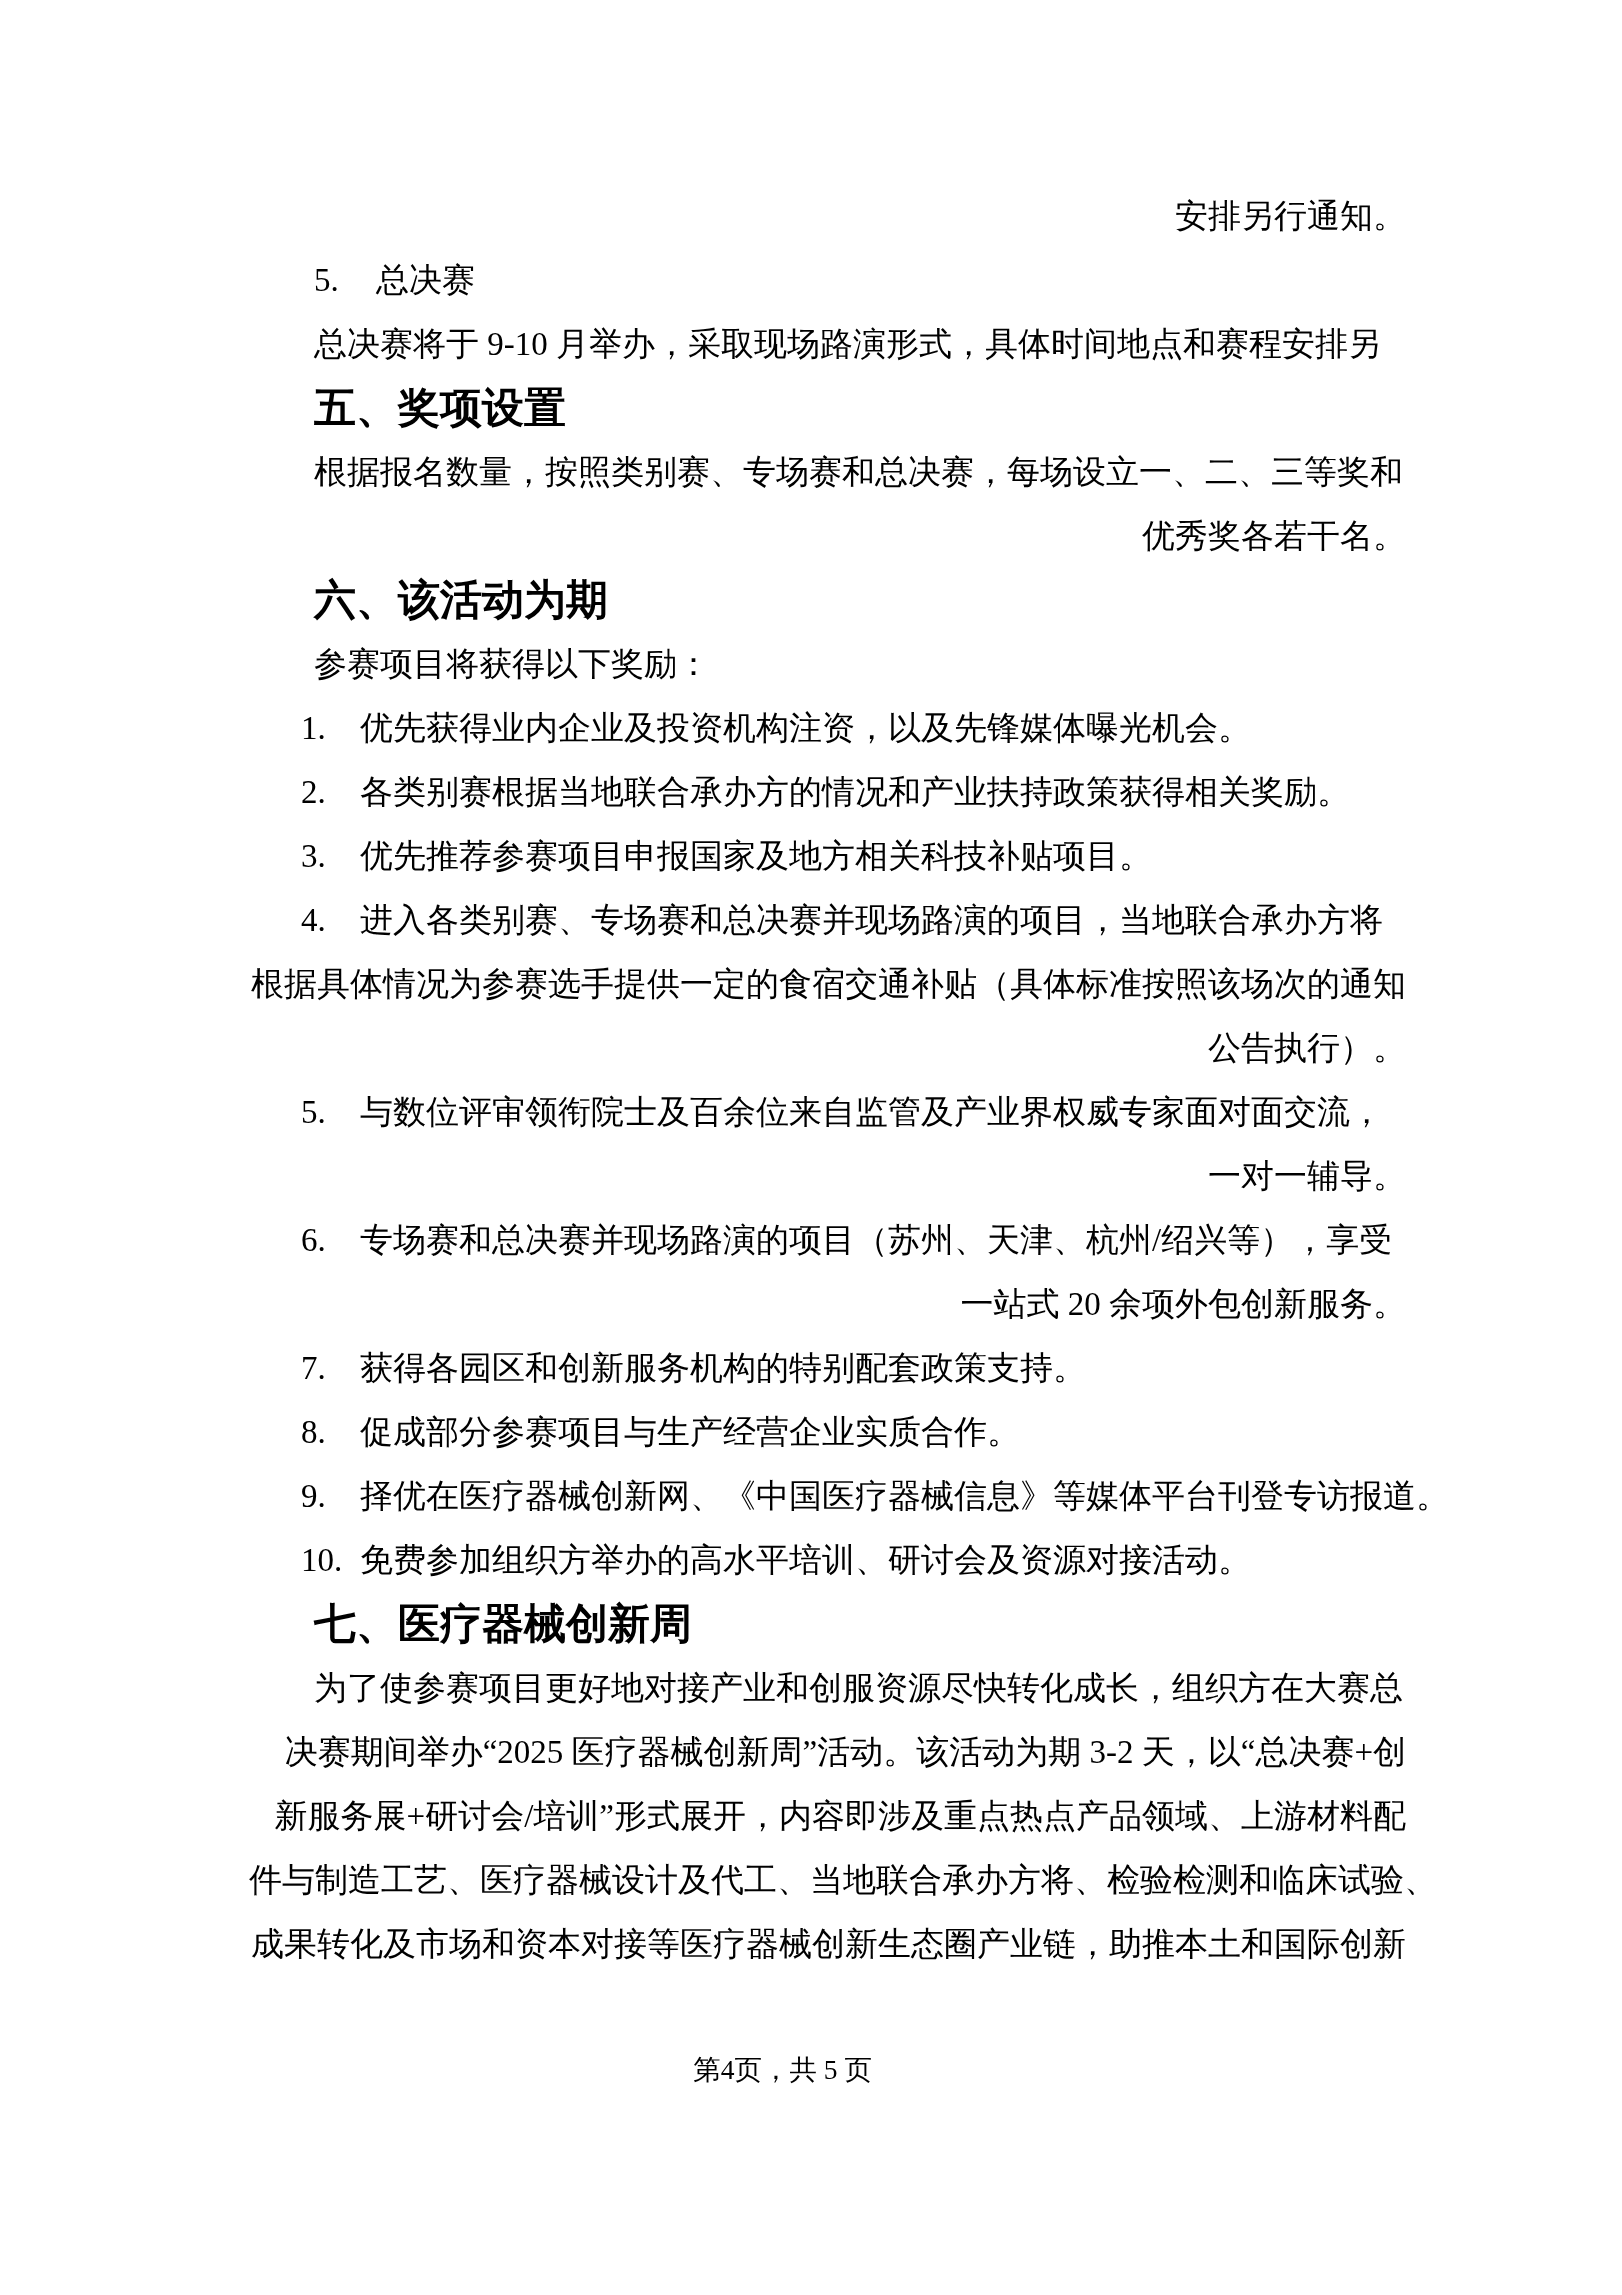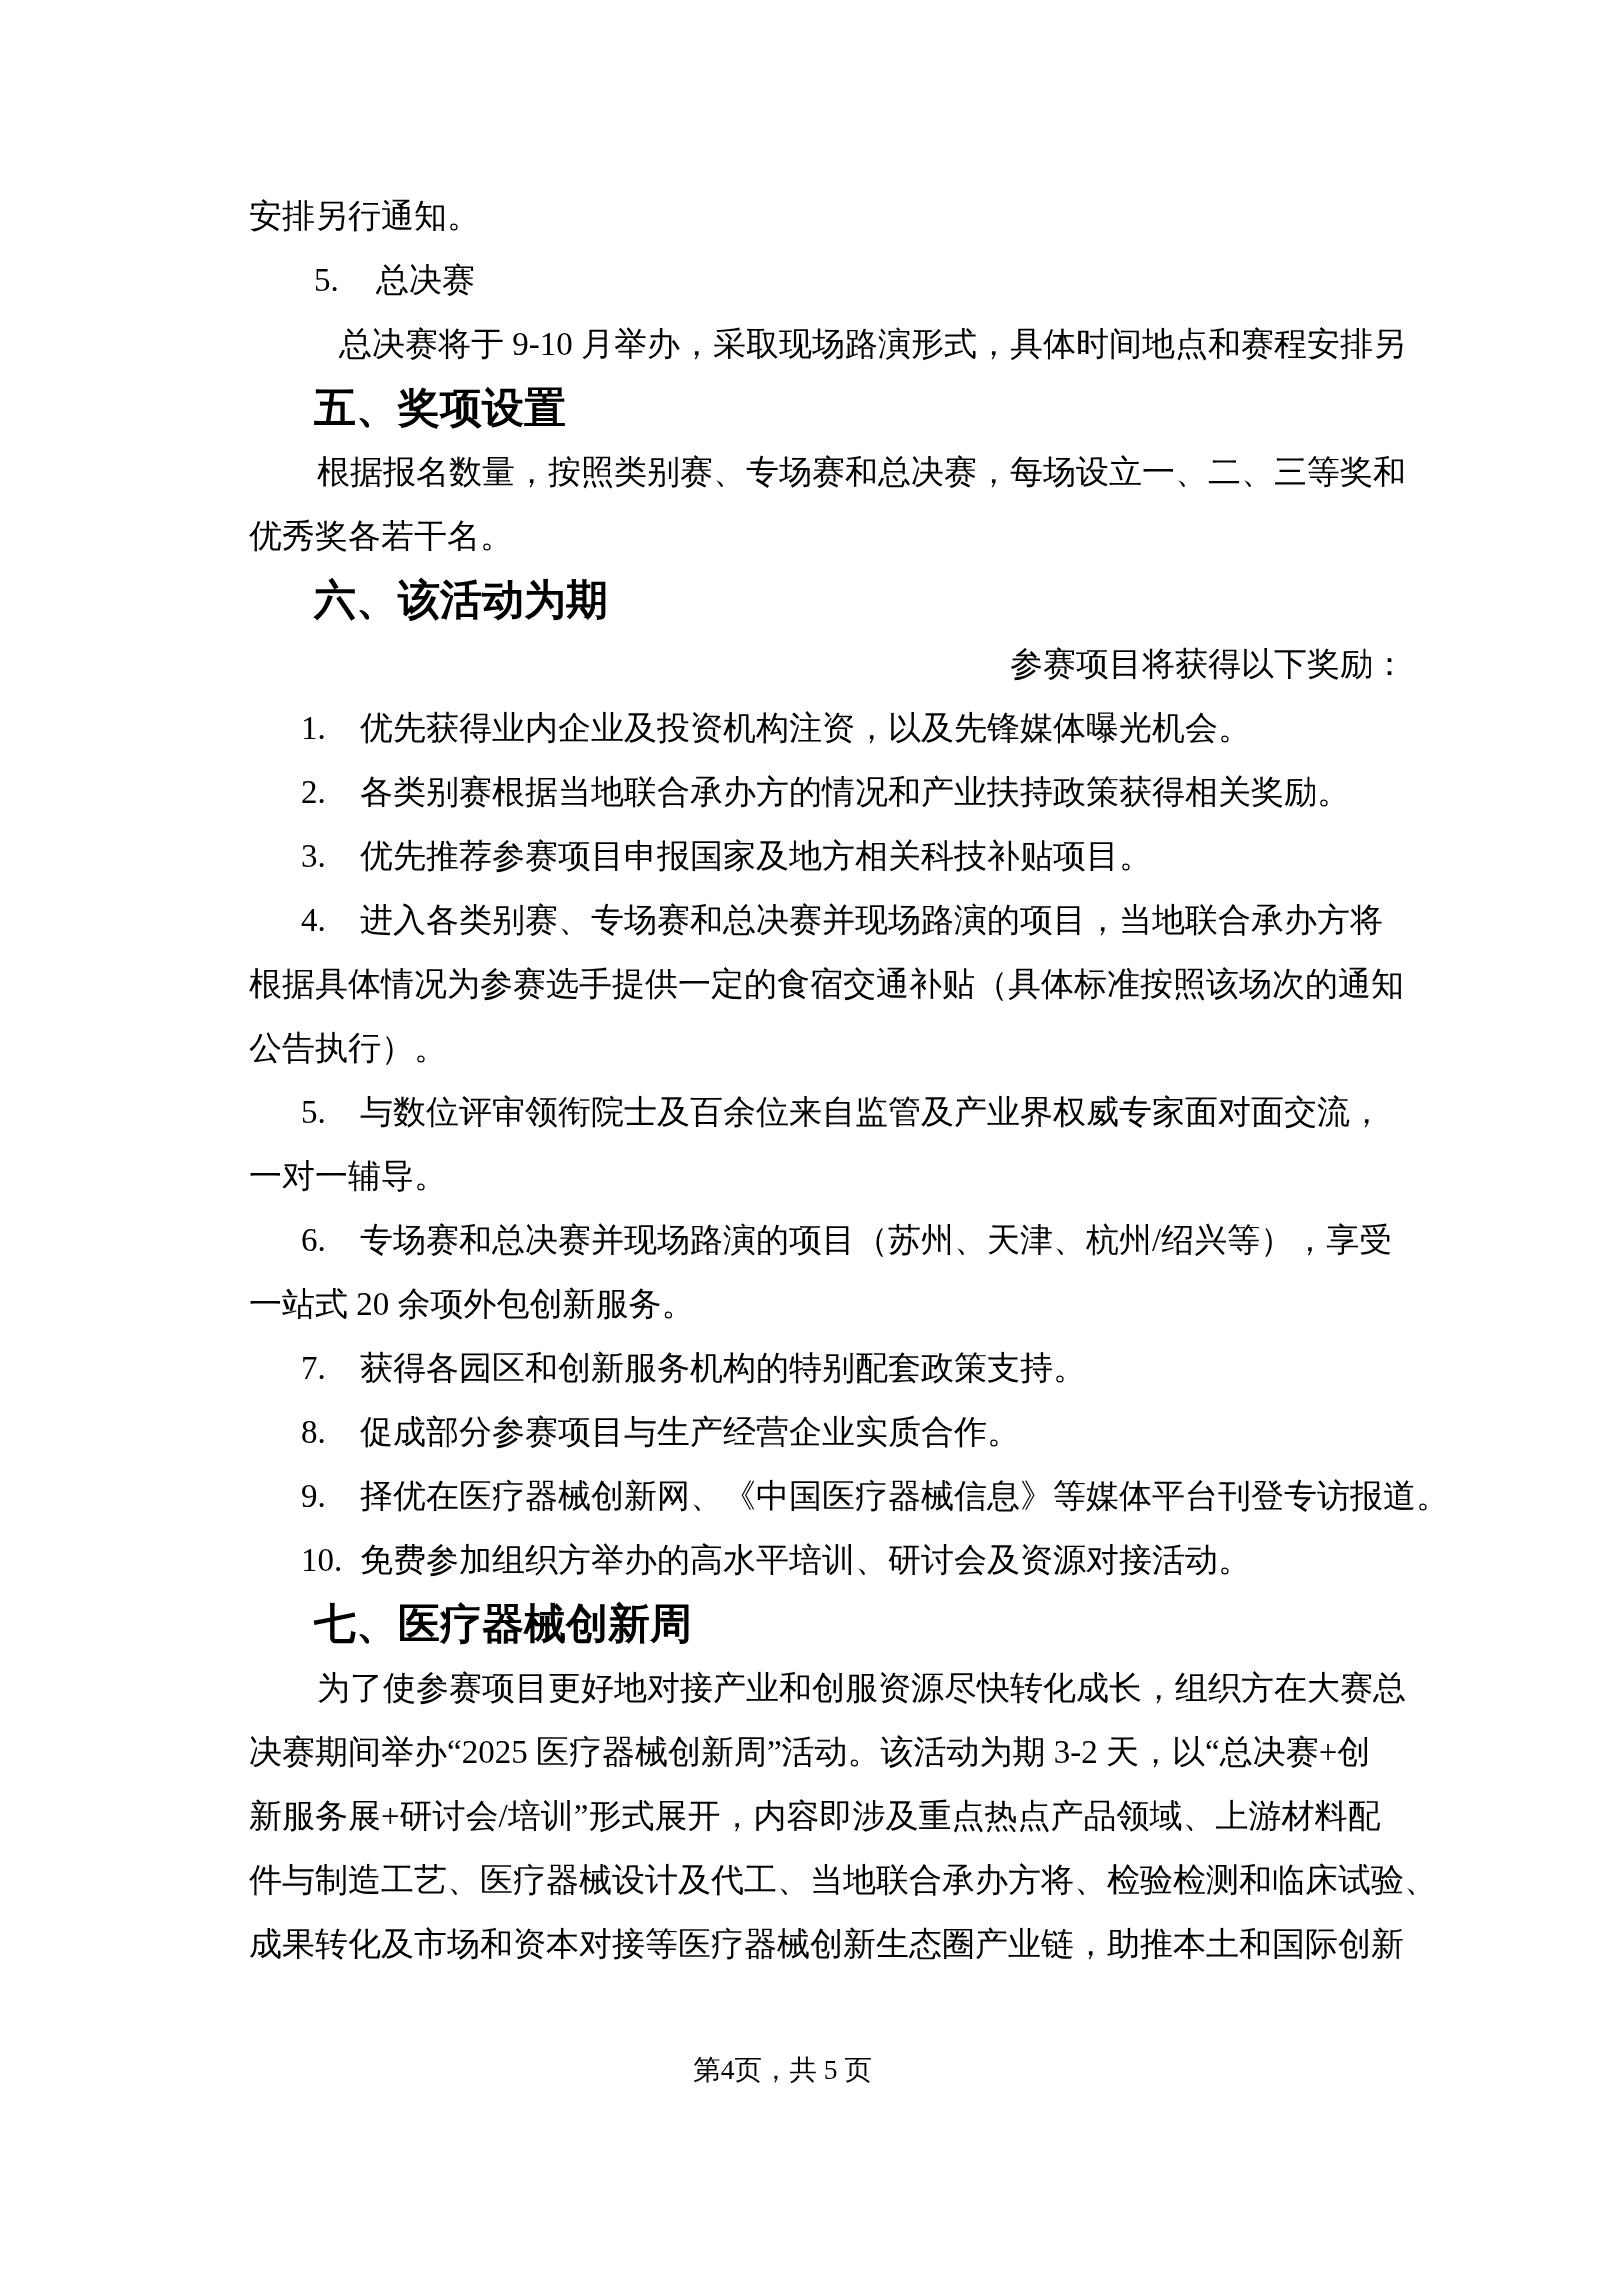--- a/index.html
+++ b/index.html
@@ -29,23 +29,23 @@
     width: 1157px;
   }
   .line {
     height: 64px;
     line-height: 64px;
     font-size: 33px;
     white-space: nowrap;
     letter-spacing: 0px;
   }
   
-  .cont { padding-left: 0; }
+  .cont { padding-left: 0; text-align: right; }
   
-  .ind { padding-left: 65px; text-align: right; }
+  .ind { padding-left: 65px; }
   
   .heading {
     padding-left: 65px;
     font-family: "Liberation Sans", "DejaVu Sans", sans-serif;
     font-weight: bold;
     font-size: 42px;
   }
   
   .num-head { padding-left: 65px; }
   .num-head .num { display: inline-block; width: 62px; }

